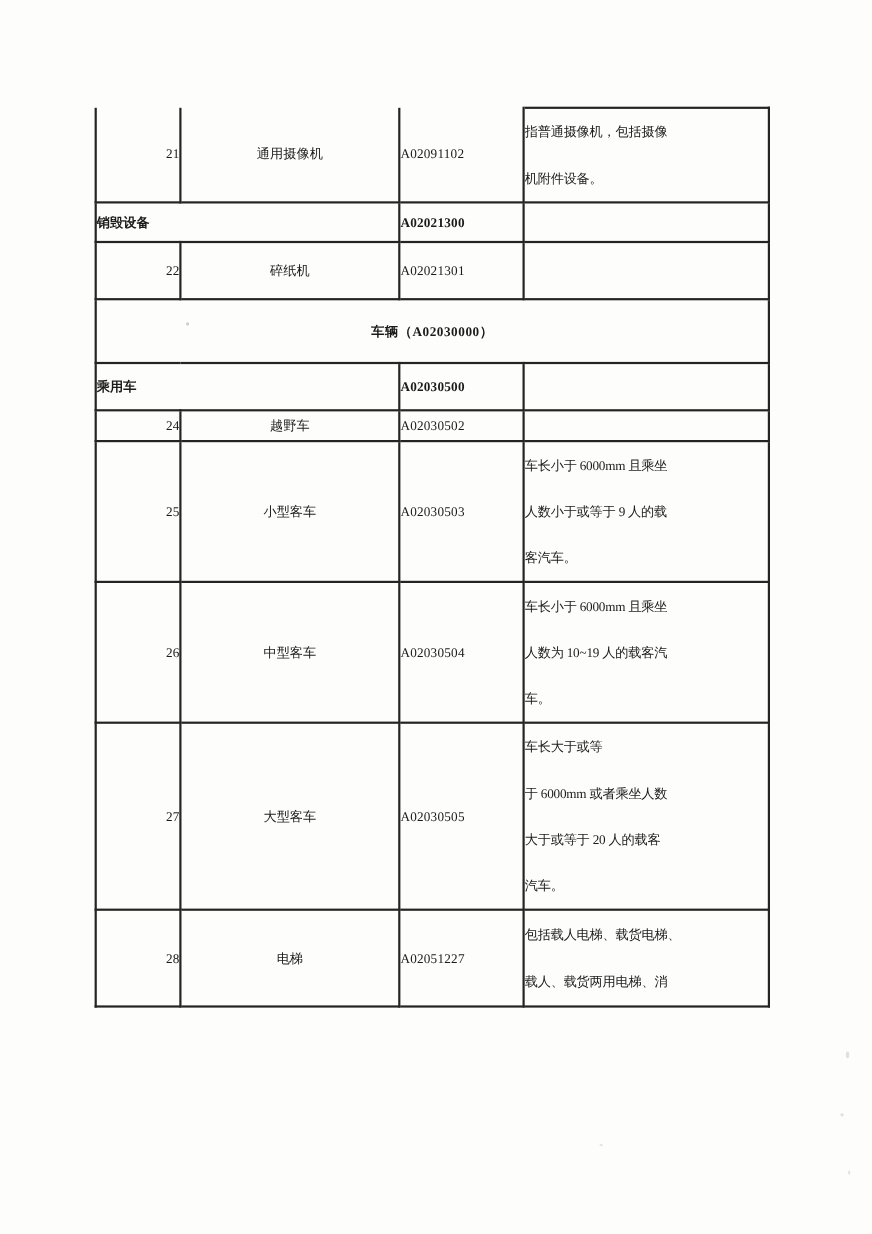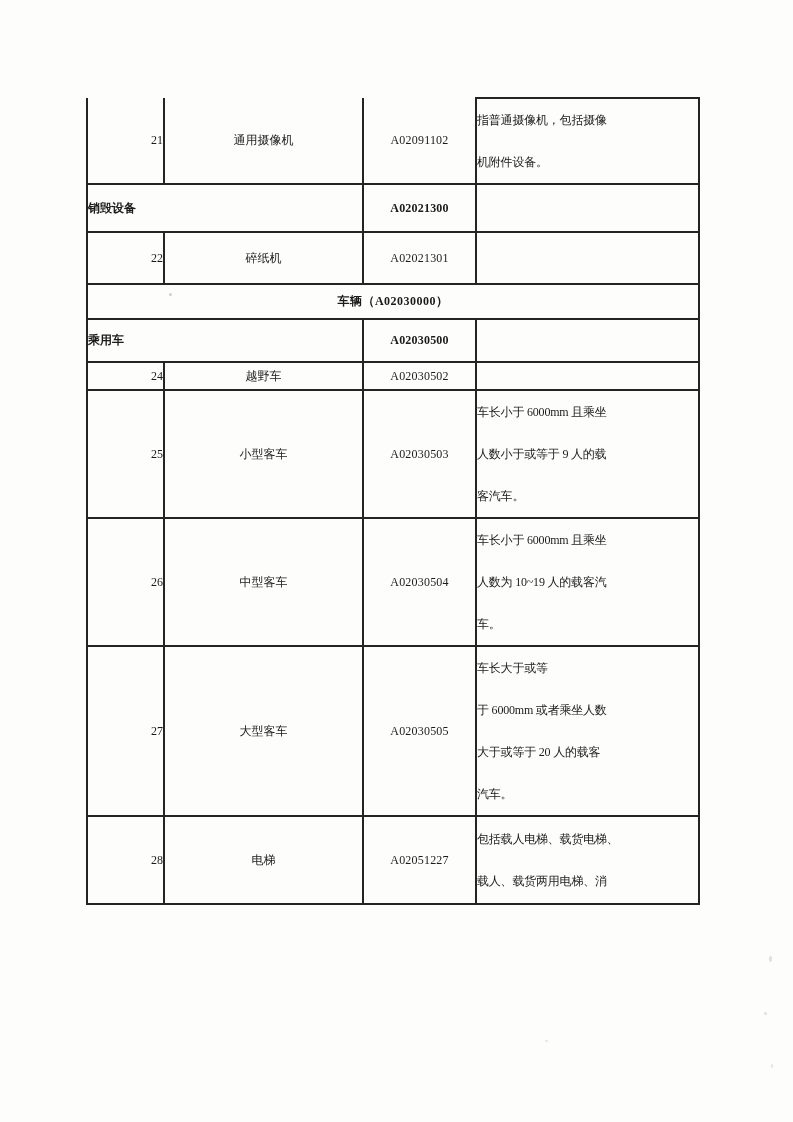--- a/index.html
+++ b/index.html
@@ -22,21 +22,21 @@
     font-size:12px;
     vertical-align:middle;
     padding:0;
   }
   
   tr.cut-top td { border-top:none; }
   tr.cut-top td.desc { border-top:2px solid #242424; }
 
   td.num   { text-align:right; }
   td.name  { text-align:center; }
-  td.code  { text-align:center; letter-spacing:0.2px;margin-left:36px; }
+  td.code  { letter-spacing:0.2px;margin-left:36px; }
   td.cat   { text-align:left; padding-left:5px; font-weight:bold; }
   td.code-b{ font-weight:bold; }
   td.section { text-align:center; font-weight:bold; letter-spacing:0.5px; }
   td.desc {
     text-align:left;
     padding:0 2px 0 6px;
     font-size:18px;
     line-height:42px;
     white-space:pre-line;
     word-break:keep-all;
@@ -66,34 +66,34 @@
     <tbody>
 
       <tr class="cut-top" style="height:85px">
         <td class="num">21</td>
         <td class="name">通用摄像机</td>
         <td class="code">A02091102</td>
         <td class="desc">指普通摄像机，包括摄像
 机附件设备。</td>
       </tr>
 
-      <tr style="height:48px">
+      <tr style="height:36px">
         <td class="cat" colspan="2">销毁设备</td>
         <td class="code code-b">A02021300</td>
         <td class="desc"></td>
       </tr>
 
       <tr style="height:52px">
         <td class="num">22</td>
         <td class="name">碎纸机</td>
         <td class="code">A02021301</td>
         <td class="desc"></td>
       </tr>
 
-      <tr style="height:35px">
+      <tr style="height:58px">
         <td class="section" colspan="4">车辆（A02030000）</td>
       </tr>
 
       <tr style="height:43px">
         <td class="cat" colspan="2">乘用车</td>
         <td class="code code-b">A02030500</td>
         <td class="desc"></td>
       </tr>
 
 

